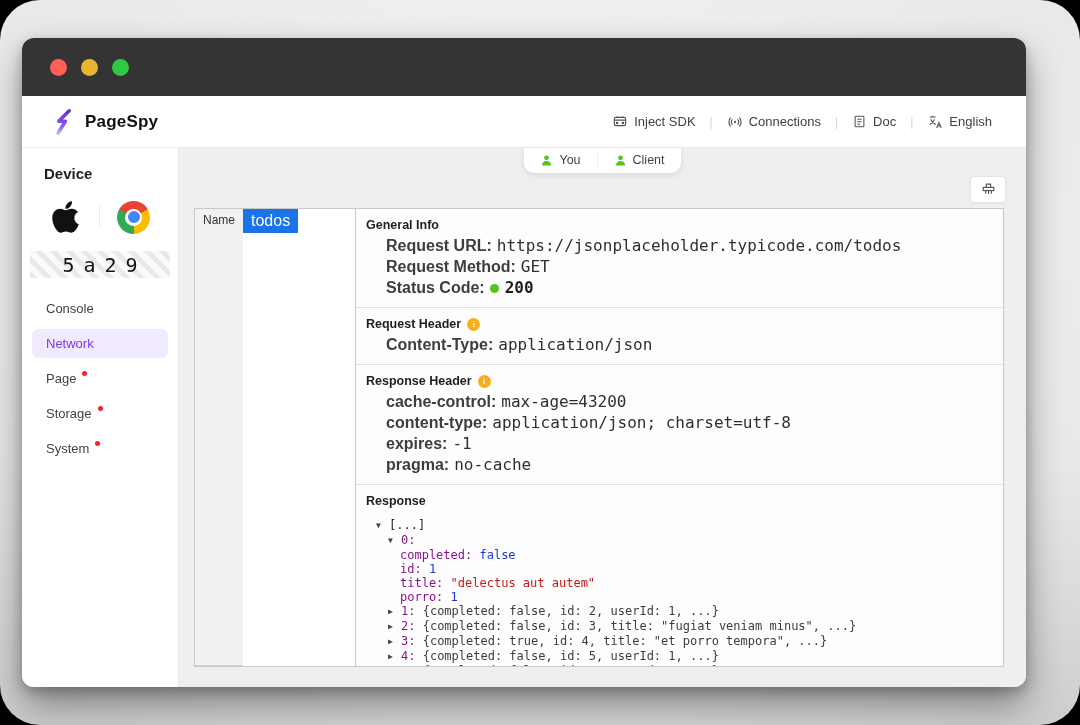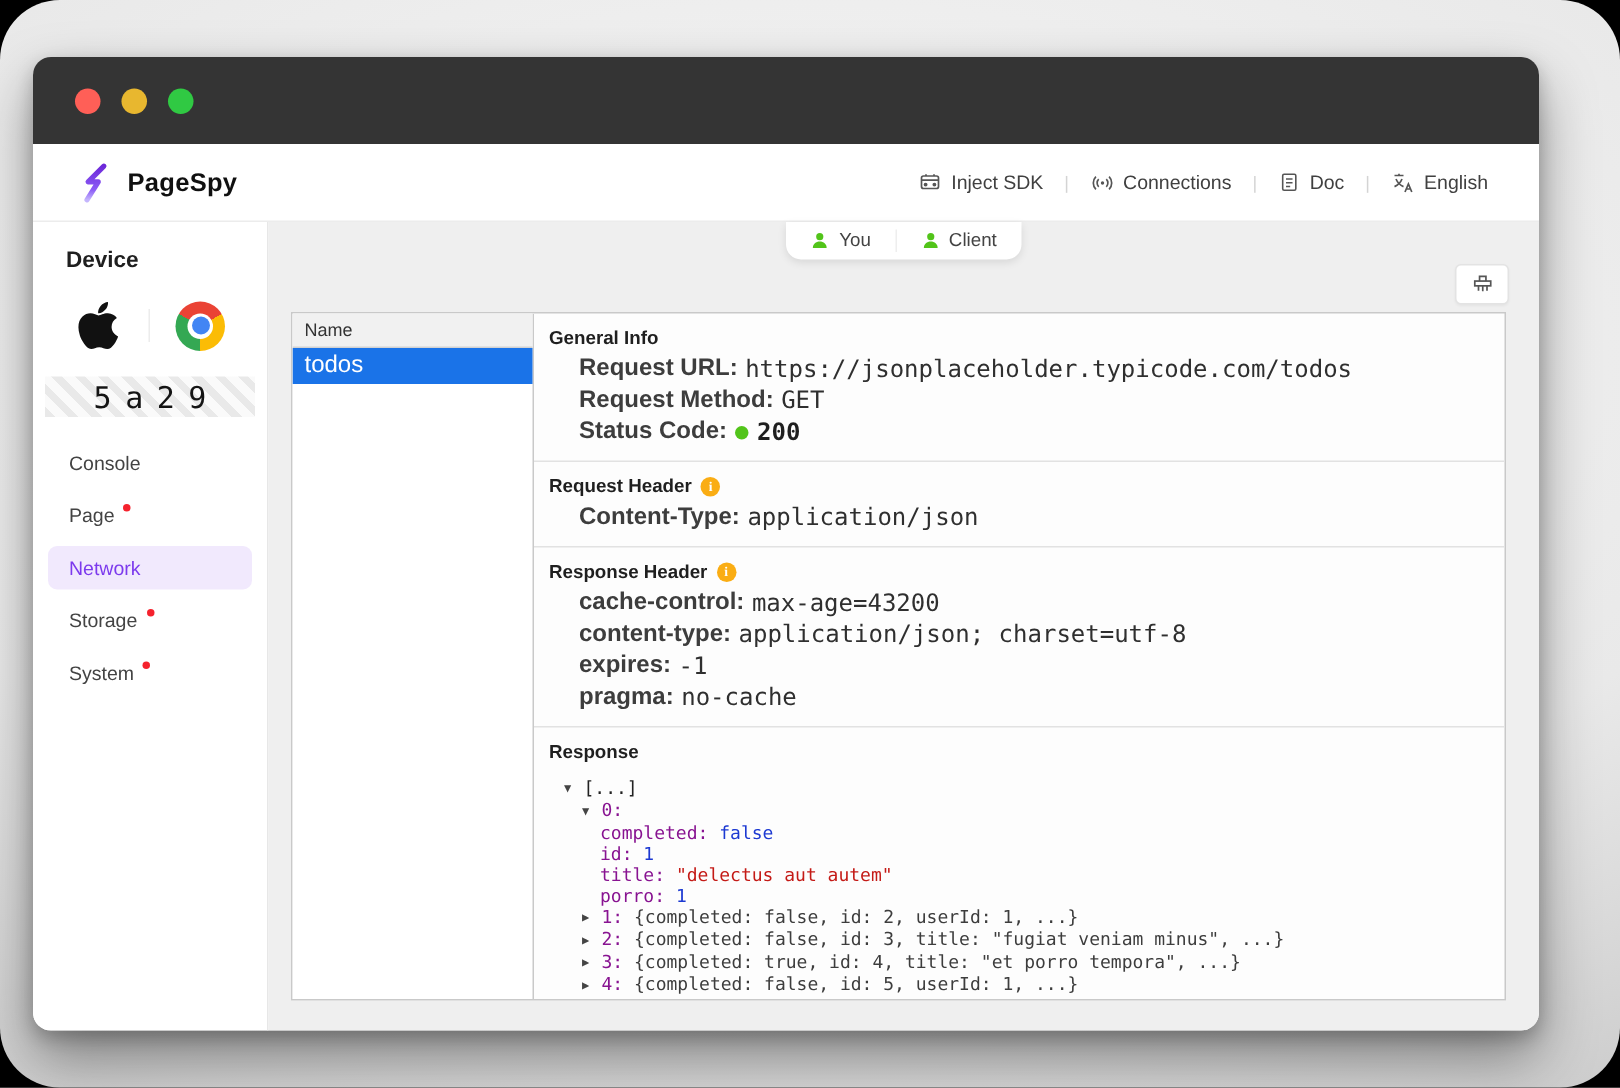--- a/index.html
+++ b/index.html
@@ -53,21 +53,21 @@
   .tabs { background:#fff; border-radius:0 0 10px 10px; box-shadow:0 2px 6px rgba(0,0,0,.10); display:flex; align-items:stretch; }
   .tab { display:flex; align-items:center; gap:6px; padding:5px 16px 6px; font-size:12.5px; color:#434343; }
   .tab-sep { width:1px; background:#eee; margin:5px 0; }
 
   .clear-btn { position:absolute; top:28px; right:20px; width:36px; height:27px; background:#fff;
                border:1px solid #e3e3e3; border-radius:4px; display:flex; align-items:center; justify-content:center;
                box-shadow:0 1px 2px rgba(0,0,0,.05); }
 
   .panel { position:absolute; left:15px; right:22px; top:60px; bottom:20px; background:#fdfdfd;
            border:1px solid #c9c9c9; display:flex; overflow:hidden; }
-  .req-list { width:161px; flex:0 0 auto; border-right:1px solid #c9c9c9; background:#fff; display:flex; flex-direction:column; }
+  .req-list { width:161px; flex:0 0 auto; border-right:1px solid #c9c9c9; background:#fff; display:flex; flex-direction:row; }
   .req-list-header { background:#f1f1f1; border-bottom:1px solid #d2d2d2; font-size:12px; color:#333; padding:4px 8px; }
   .req-row { font-size:16px; padding:3px 8px; color:#333; }
   .req-row.selected { background:#1a73e8; color:#fff; }
 
   .detail { flex:1; min-width:0; overflow:hidden; }
   .detail-section { border-bottom:1px solid #e2e2e2; padding:9px 0 12px; }
   .detail-section:last-child { border-bottom:none; }
   .section-title { display:flex; align-items:center; gap:6px; padding:0 10px; font-size:12.5px; font-weight:700; color:#1f1f1f;text-align:right; }
   .info-dot { width:13px; height:13px; border-radius:50%; background:#faad14; color:#fff; font-size:9px; font-weight:700;
               display:inline-flex; align-items:center; justify-content:center; font-family:"Liberation Serif",serif; }
@@ -168,22 +168,22 @@
             <svg width="31" height="36" viewBox="0 0 384 512" fill="#111">
               <path d="M318.7 268.7c-.2-36.7 16.4-64.4 50-84.8-18.8-26.9-47.2-41.7-84.7-44.6-35.5-2.8-74.3 20.7-88.5 20.7-15 0-49.4-19.7-76.4-19.7C63.3 140.3 4 183.9 4 272.6q0 39.3 14.4 81.2c12.8 36.7 59 126.7 107.2 125.2 25.2-.6 43-17.9 75.8-17.9 31.8 0 48.3 17.9 76.4 17.9 48.6-.7 90.4-82.5 102.6-119.3-65.2-30.7-61.7-90-61.7-91zM260.2 105.2c27.3-32.4 24.8-61.9 24-72.5-24.1 1.4-52 16.4-67.9 34.9-17.5 19.8-27.8 44.3-25.6 71.9 26.1 2 49.9-11.4 69.5-34.3z"></path>
             </svg>
           </span>
           <span class="device-divider" data-interactable="false"></span>
           <span class="chrome" data-interactable="false"></span>
         </div>
         <div class="device-id" data-interactable="false">5a29</div>
         <div class="menu" data-interactable="false" id="menu">
             <div class="menu-item" data-interactable="true"><span class="menu-label" data-interactable="false">Console</span></div>
+            <div class="menu-item active" data-interactable="true"><span class="menu-label" data-interactable="false">Network</span></div>
             <div class="menu-item" data-interactable="true"><span class="menu-label" data-interactable="false">Page</span><span class="unread-dot" data-interactable="false"></span></div>
-            <div class="menu-item active" data-interactable="true"><span class="menu-label" data-interactable="false">Network</span></div>
             <div class="menu-item" data-interactable="true"><span class="menu-label" data-interactable="false">Storage</span><span class="unread-dot" data-interactable="false"></span></div>
             <div class="menu-item" data-interactable="true"><span class="menu-label" data-interactable="false">System</span><span class="unread-dot" data-interactable="false"></span></div>
           </div>
       </div>
 
       <div class="main" data-interactable="false">
         <div class="tabs-row" data-interactable="false">
           <div class="tabs" data-interactable="false" id="tabs">
               <div class="tab" data-interactable="true">
                 <span class="icon" data-interactable="false">

